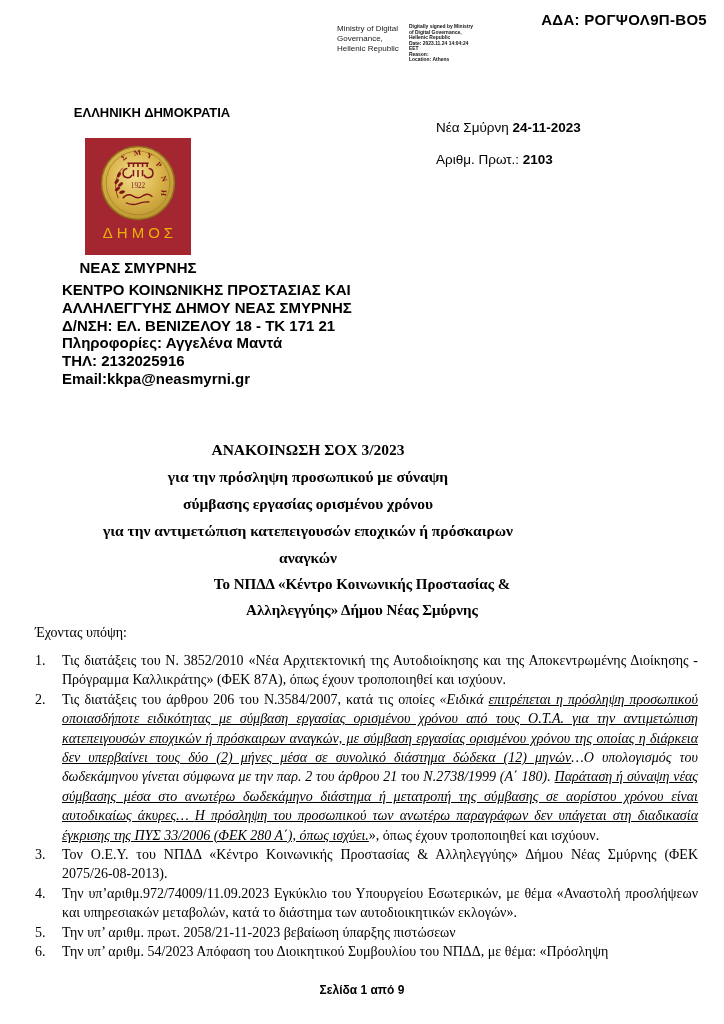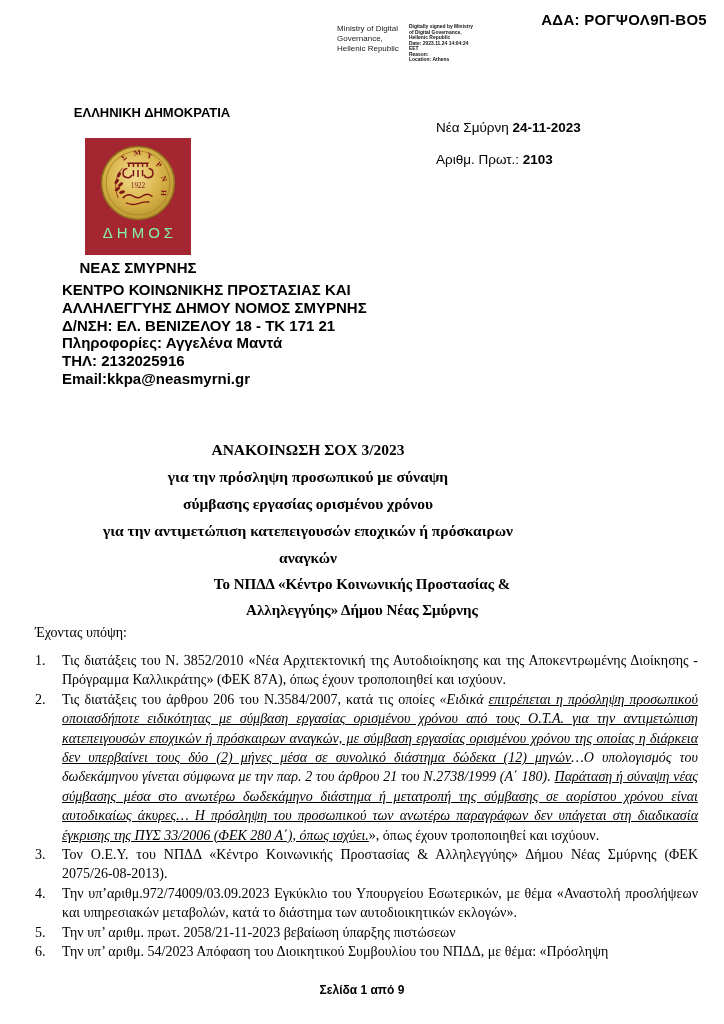--- a/index.html
+++ b/index.html
@@ -34,21 +34,21 @@
     font-size:13px; line-height:18px;
   }
   
   .logo { position:absolute; left:85px; top:138px; width:106px; }
   .logo-square {
     width:106px; height:117px;
     display:flex; flex-direction:column; align-items:center;
     padding-top:7px;
   }
   .logo-dimos {
-    margin-top:3px; color:#86efac; font-family:"Liberation Sans", sans-serif;
+    margin-top:3px; color:#eab308; font-family:"Liberation Sans", sans-serif;
     font-size:15px; letter-spacing:4px; text-indent:4px;
   }
   .logo-name {
     position:absolute; top:121px; left:-12px; width:130px; text-align:center;
     font-family:"Liberation Sans", sans-serif; font-weight:bold; font-size:15px;
   }
   
   .date-block {
     position:absolute; left:436px; top:120px;
     font-family:"Liberation Sans", sans-serif; font-size:13.5px;
@@ -166,21 +166,21 @@
     <div class="logo-name" style="color: #000000;">ΝΕΑΣ ΣΜΥΡΝΗΣ</div>
   </div>
 
   <div class="date-block">
     <div><span>Νέα Σμύρνη </span><b>24-11-2023</b></div>
     <div class="row2"><span>Αριθμ. Πρωτ.: </span><b>2103</b></div>
   </div>
 
   <div class="org">
       <div>ΚΕΝΤΡΟ ΚΟΙΝΩΝΙΚΗΣ ΠΡΟΣΤΑΣΙΑΣ ΚΑΙ</div>
-      <div>ΑΛΛΗΛΕΓΓΥΗΣ ΔΗΜΟΥ ΝΟΜΟΣ ΣΜΥΡΝΗΣ</div>
+      <div>ΑΛΛΗΛΕΓΓΥΗΣ ΔΗΜΟΥ ΝΕΑΣ ΣΜΥΡΝΗΣ</div>
       <div>Δ/ΝΣΗ: ΕΛ. ΒΕΝΙΖΕΛΟΥ 18 - ΤΚ 171 21</div>
       <div>Πληροφορίες: Αγγελένα Μαντά</div>
       <div>ΤΗΛ: 2132025916</div>
       <div>Email:kkpa@neasmyrni.gr</div>
     </div>
 
   <div class="title">
       <div>ΑΝΑΚΟΙΝΩΣΗ ΣΟΧ 3/2023</div>
       <div>για την πρόσληψη προσωπικού με σύναψη</div>
       <div>σύμβασης εργασίας ορισμένου χρόνου</div>
@@ -191,20 +191,20 @@
   <div class="issuer">
       <div>Το ΝΠΔΔ «Κέντρο Κοινωνικής Προστασίας &amp;</div>
       <div>Αλληλεγγύης» Δήμου Νέας Σμύρνης</div>
     </div>
 
   <div class="having">Έχοντας υπόψη:</div>
   <div class="clist">
       <div class="li"><span class="num">1.</span><span class="seg-normal">Τις διατάξεις του Ν. 3852/2010 «Νέα Αρχιτεκτονική της Αυτοδιοίκησης και της Αποκεντρωμένης Διοίκησης - Πρόγραμμα Καλλικράτης» (ΦΕΚ 87Α), όπως έχουν τροποποιηθεί και ισχύουν.</span></div>
       <div class="li"><span class="num">2.</span><span class="seg-normal">Τις διατάξεις του άρθρου 206 του Ν.3584/2007, κατά τις οποίες </span><span class="seg-italic">«Ειδικά </span><span class="seg-italic_underline">επιτρέπεται η πρόσληψη προσωπικού οποιασδήποτε ειδικότητας με σύμβαση εργασίας ορισμένου χρόνου από τους Ο.Τ.Α. για την αντιμετώπιση κατεπειγουσών εποχικών ή πρόσκαιρων αναγκών, με σύμβαση εργασίας ορισμένου χρόνου της οποίας η διάρκεια δεν υπερβαίνει τους δύο (2) μήνες μέσα σε συνολικό διάστημα δώδεκα (12) μηνών</span><span class="seg-italic">…Ο υπολογισμός του δωδεκάμηνου γίνεται σύμφωνα με την παρ. 2 του άρθρου 21 του Ν.2738/1999 (Α΄ 180). </span><span class="seg-italic_underline">Παράταση ή σύναψη νέας σύμβασης μέσα στο ανωτέρω δωδεκάμηνο διάστημα ή μετατροπή της σύμβασης σε αορίστου χρόνου είναι αυτοδικαίως άκυρες… </span><span class="seg-italic_underline">Η πρόσληψη του προσωπικού των ανωτέρω παραγράφων δεν υπάγεται στη διαδικασία έγκρισης της ΠΥΣ 33/2006 (ΦΕΚ 280 Α΄), όπως ισχύει.</span><span class="seg-normal">», όπως έχουν τροποποιηθεί και ισχύουν.</span></div>
       <div class="li"><span class="num">3.</span><span class="seg-normal">Τον Ο.Ε.Υ. του ΝΠΔΔ «Κέντρο Κοινωνικής Προστασίας &amp; Αλληλεγγύης» Δήμου Νέας Σμύρνης (ΦΕΚ 2075/26-08-2013).</span></div>
-      <div class="li"><span class="num">4.</span><span class="seg-normal">Την υπ’αριθμ.972/74009/03.09.2023 Εγκύκλιο του Υπουργείου Εσωτερικών, με θέμα «Αναστολή προσλήψεων και υπηρεσιακών μεταβολών, κατά το διάστημα των αυτοδιοικητικών εκλογών».</span></div>
+      <div class="li"><span class="num">4.</span><span class="seg-normal">Την υπ’αριθμ.972/74009/11.09.2023 Εγκύκλιο του Υπουργείου Εσωτερικών, με θέμα «Αναστολή προσλήψεων και υπηρεσιακών μεταβολών, κατά το διάστημα των αυτοδιοικητικών εκλογών».</span></div>
       <div class="li"><span class="num">5.</span><span class="seg-normal"> Την υπ’ αριθμ. πρωτ. 2058/21-11-2023 βεβαίωση ύπαρξης πιστώσεων</span></div>
       <div class="li"><span class="num">6.</span><span class="seg-normal">Την υπ’ αριθμ. 54/2023 Απόφαση του Διοικητικού Συμβουλίου του ΝΠΔΔ, με θέμα: «Πρόσληψη</span></div>
     </div>
 
   <div class="footer">Σελίδα 1 από 9</div>
 
 </div>
 
 </body></html>

